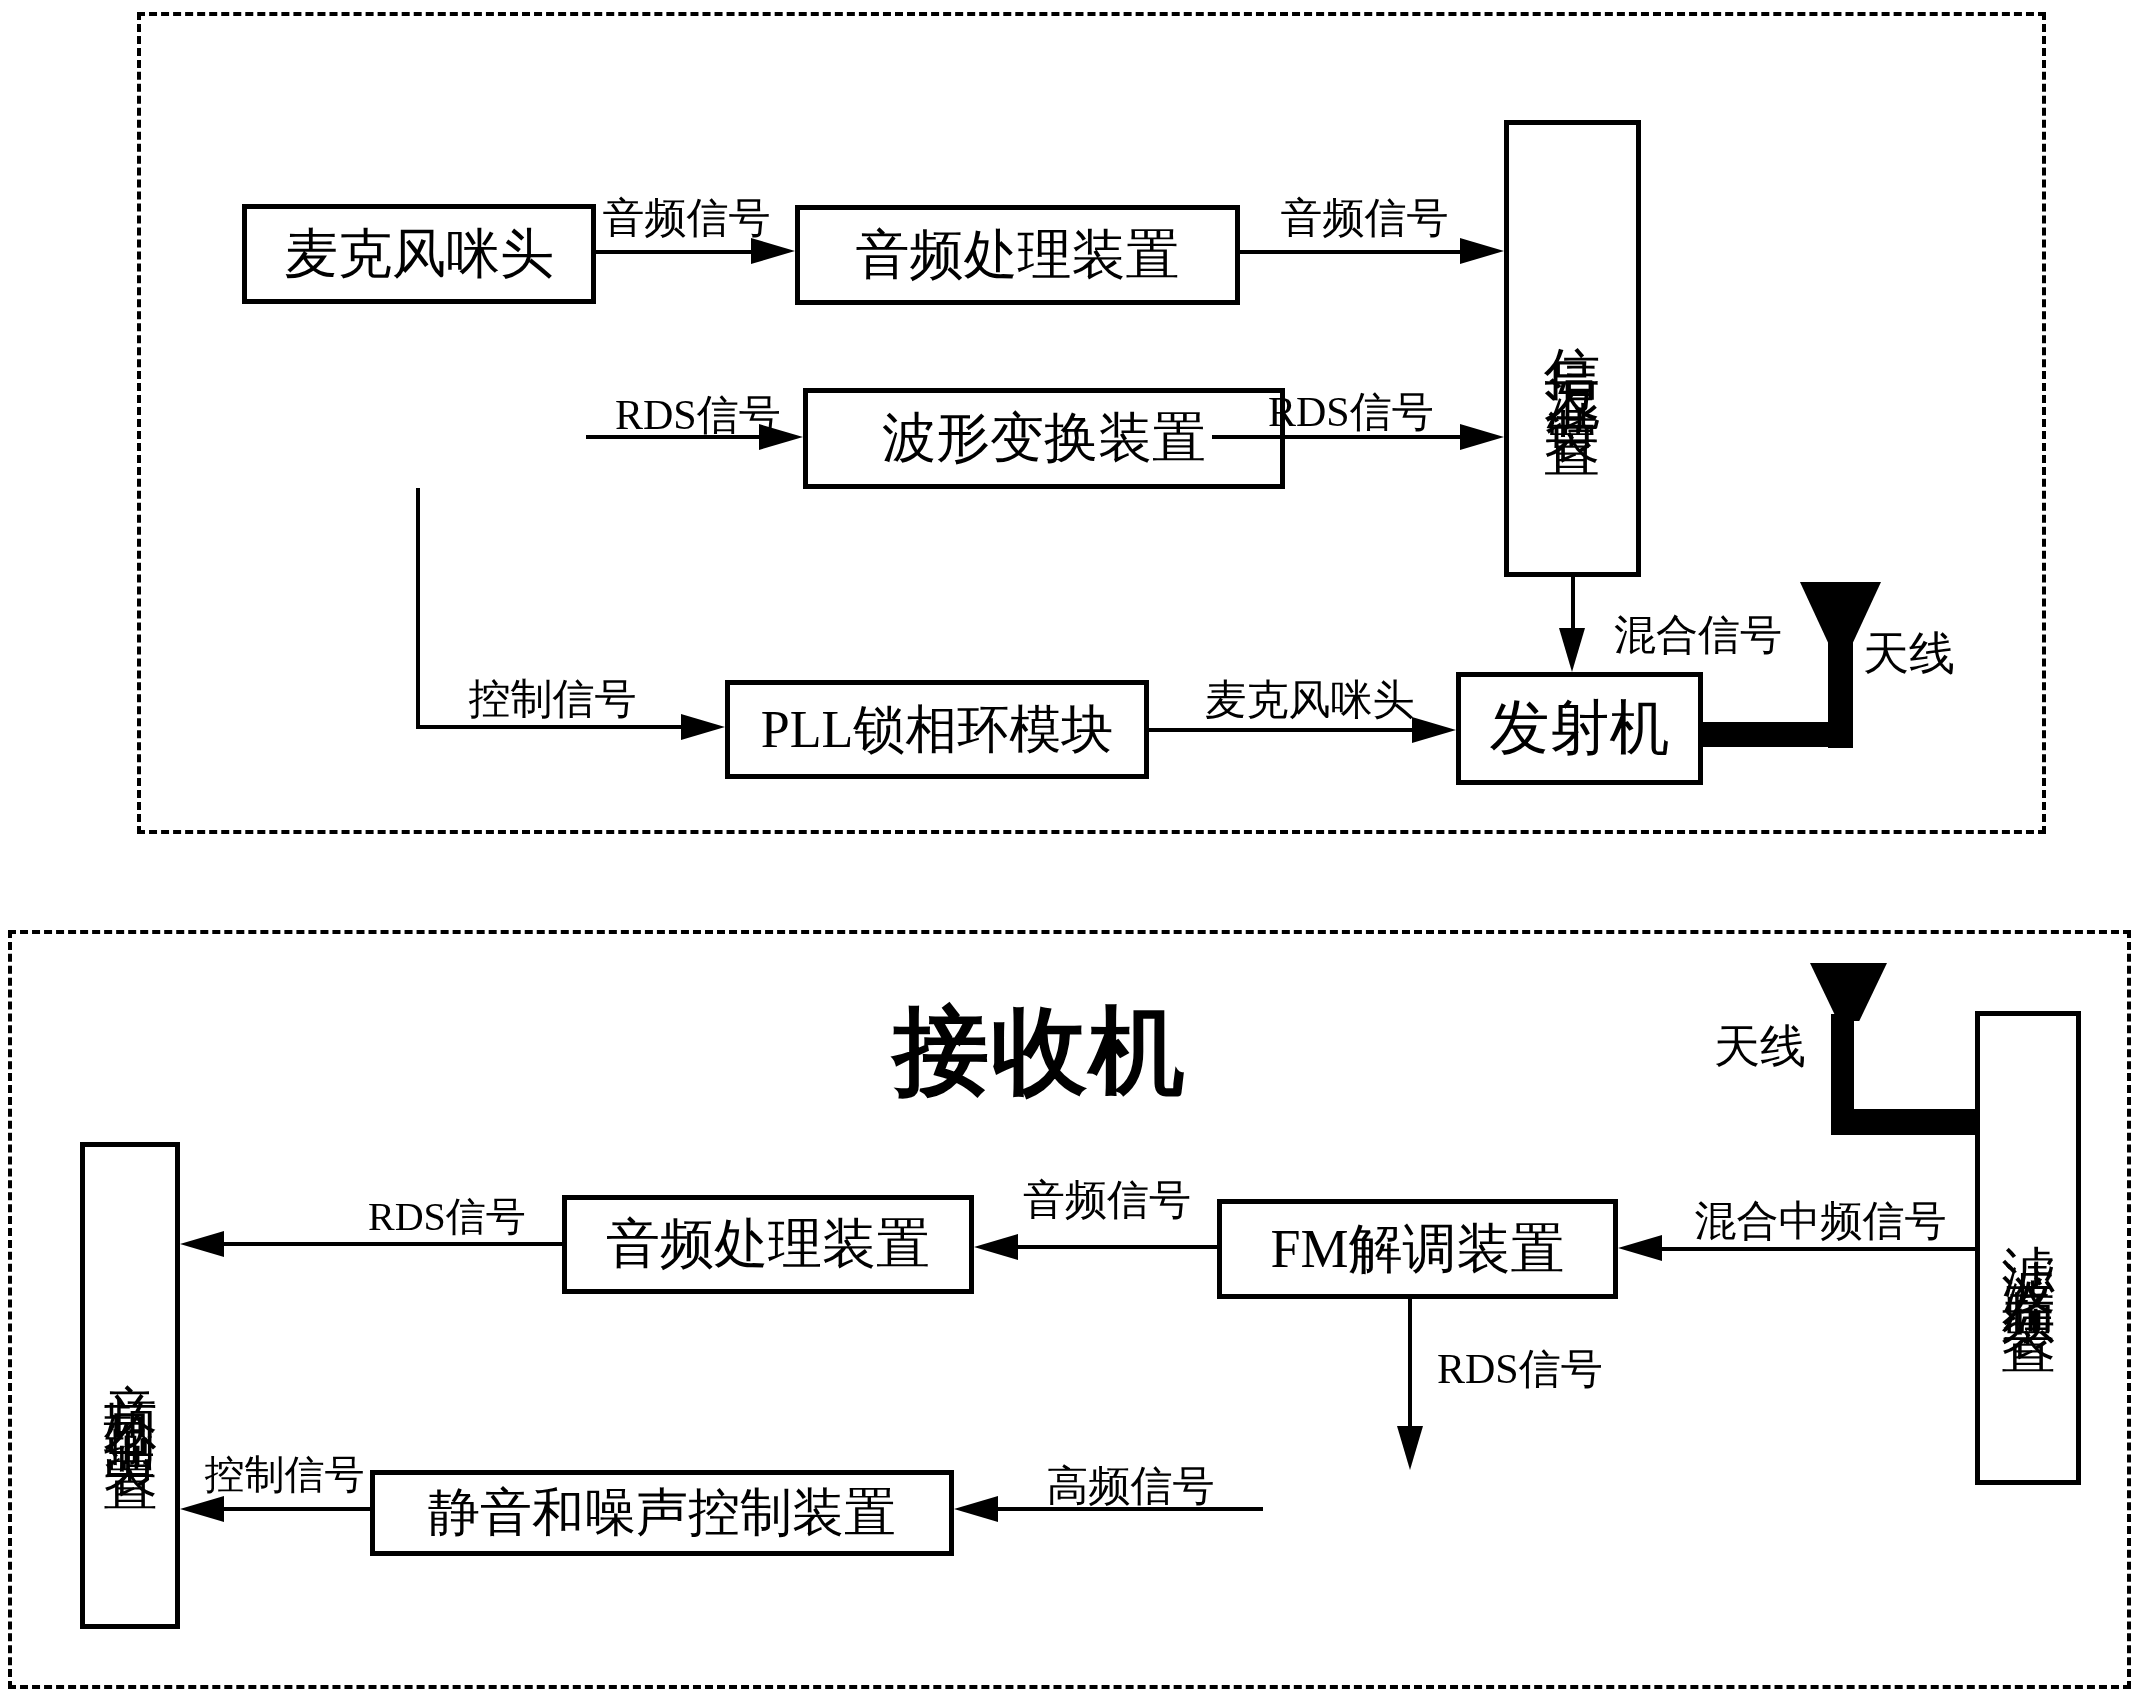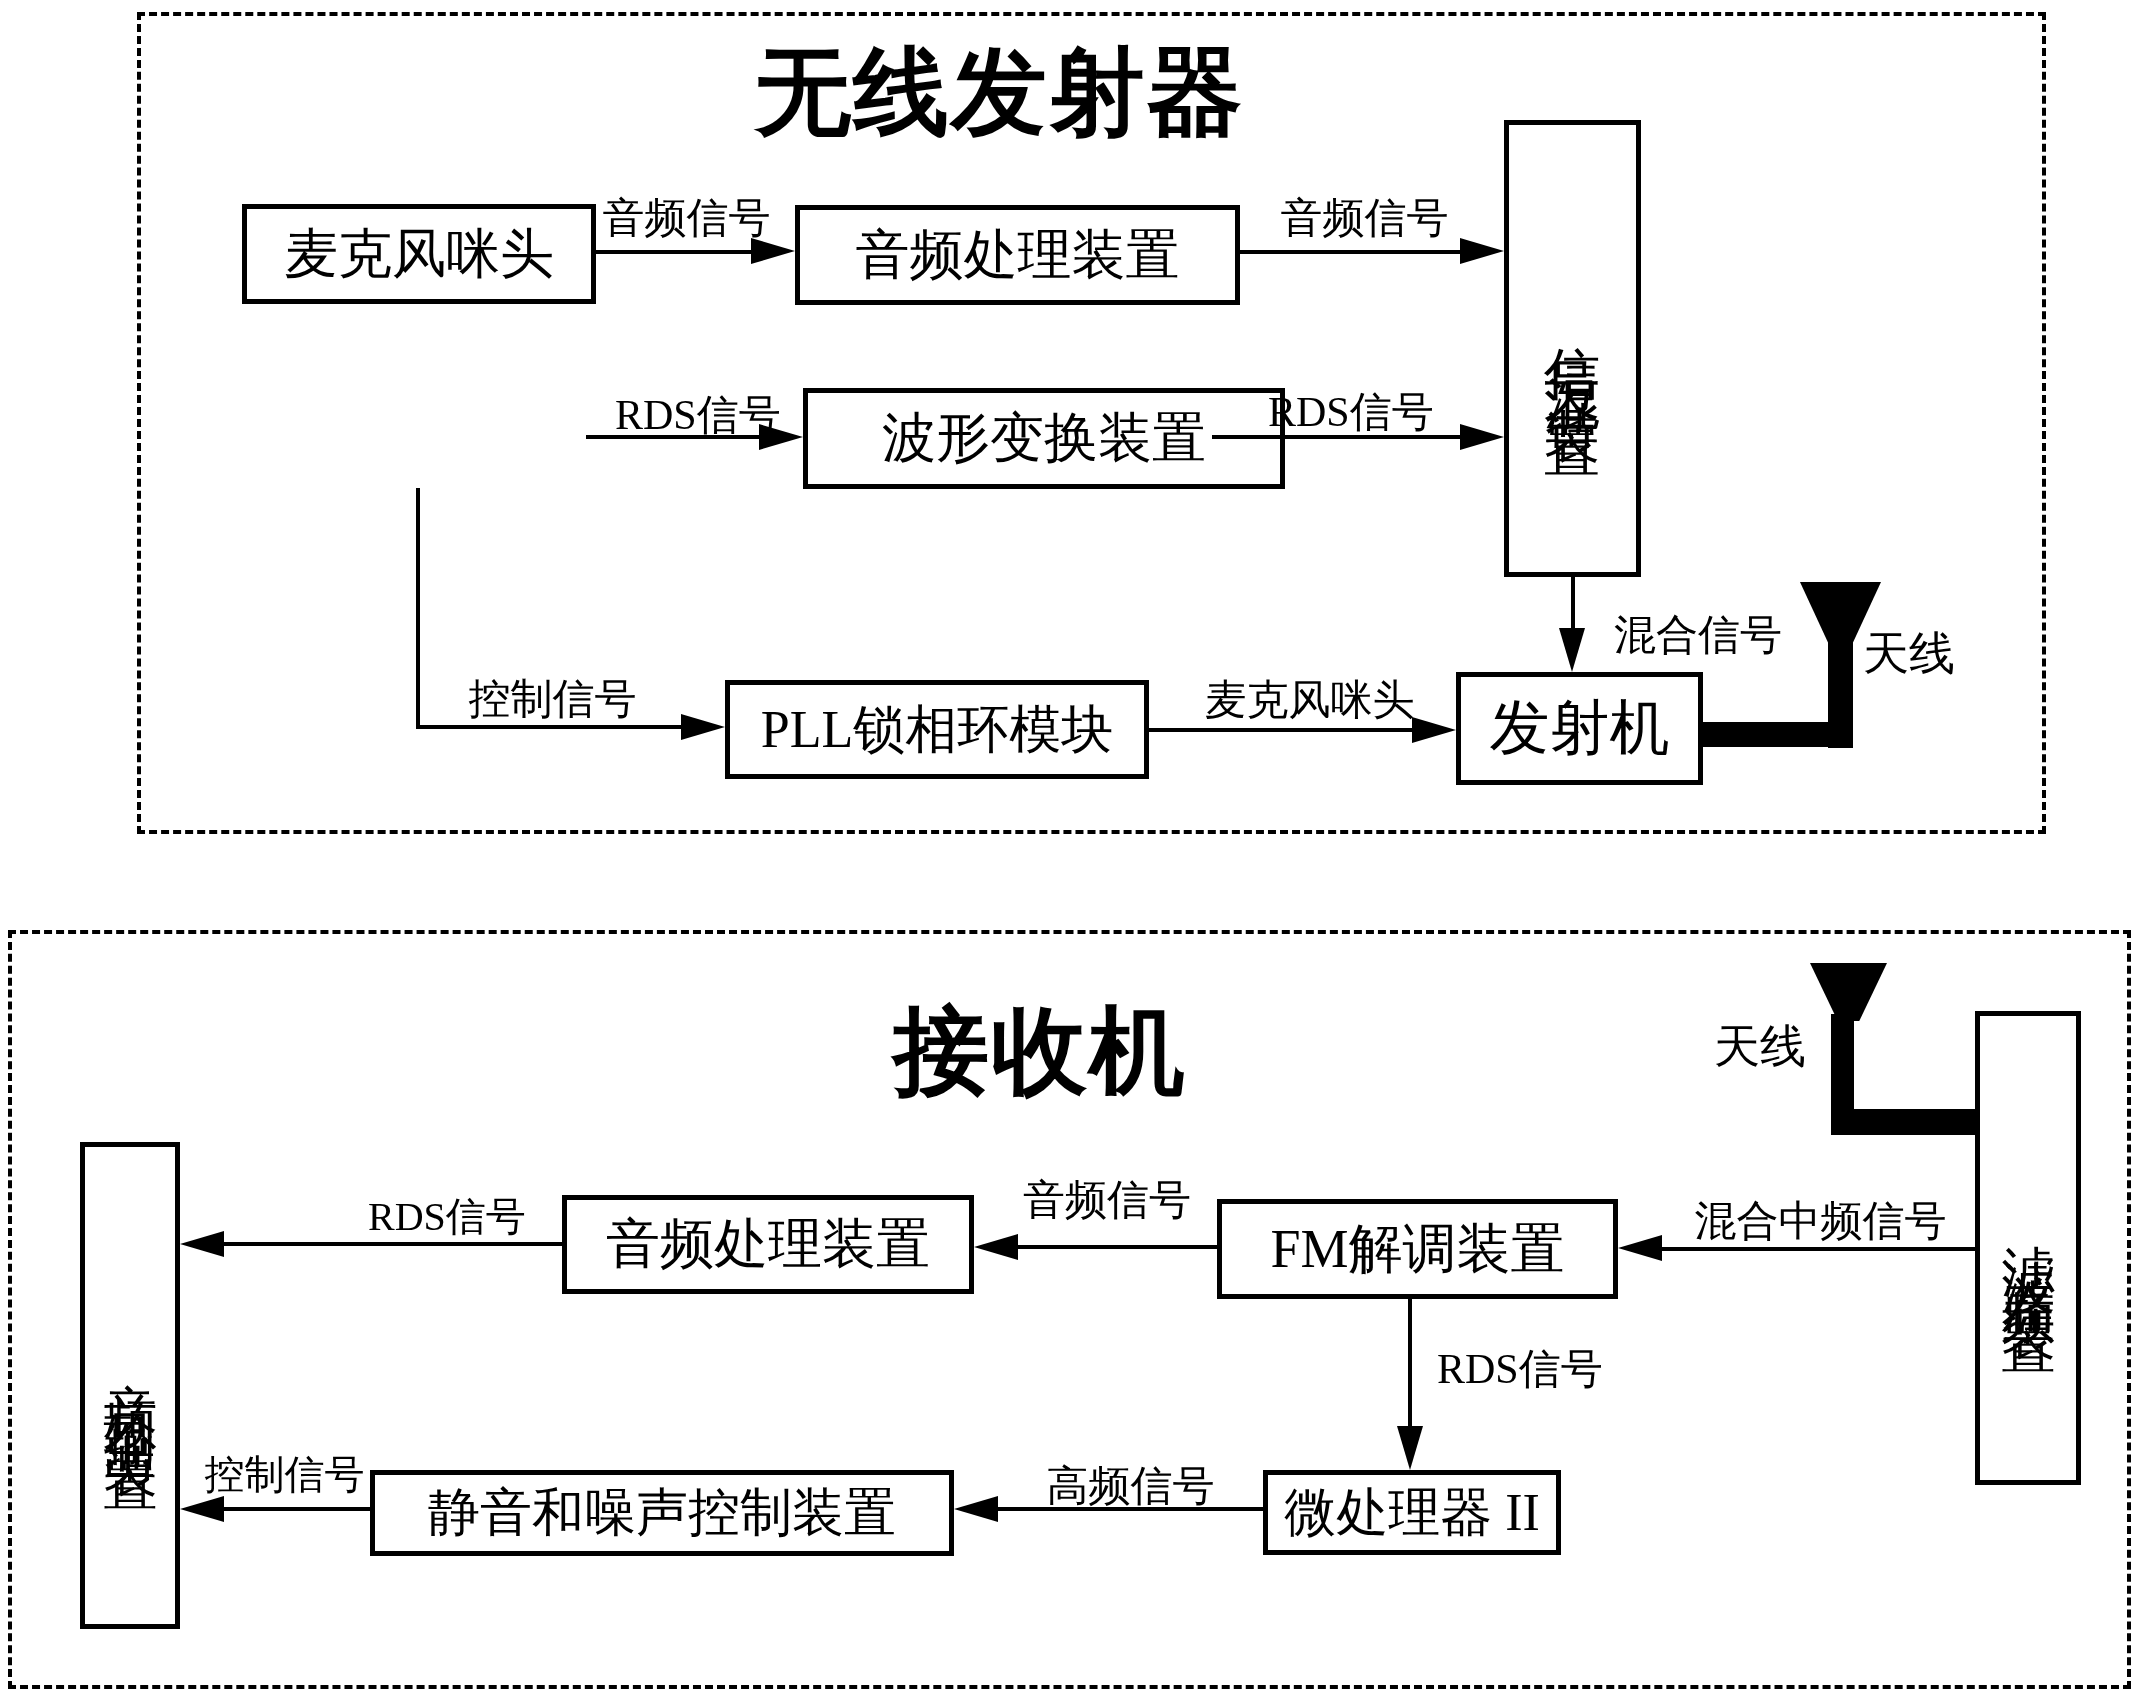--- a/index.html
+++ b/index.html
@@ -30,21 +30,20 @@
           border-top:44px solid #000; border-left:13.4px solid transparent; border-right:13.4px solid transparent; }
   .funnel { position:absolute; background:#000; clip-path:polygon(0 0,100% 0,64% 100%,36% 100%); }
 </style>
 </head>
 <body>
 
 <div class="canvas">
 
   <div class="boundary" style="left:137px; top:11.5px; width:1909px; height:822px;"></div>
 
-  <div class="title" style="left:755px; top:29px;">无线发射器</div>
 
   <div class="blk" style="left:242px; top:204px; width:354px; height:100px;">麦克风咪头</div>
 
   <div class="blk" style="left:795px; top:205px; width:445px; height:100px;">音频处理装置</div>
 
   <div class="blk vblk" style="left:1504px; top:120px; width:137px; height:457px; font-size:56px;">信号混合装置</div>
 
 
   <div class="blk" style="left:803px; top:388px; width:482px; height:101px;">波形变换装置</div>
 
@@ -96,21 +95,20 @@
   <div class="lbl" style="left:1712px; top:1016px; width:96px; font-size:46px;">天线</div>
 
   <div class="blk vblk" style="left:80px; top:1142px; width:100px; height:487px;">音频输出装置</div>
 
   <div class="blk" style="left:562px; top:1195px; width:412px; height:99px;">音频处理装置</div>
 
   <div class="blk" style="left:1217px; top:1199px; width:401px; height:100px;">FM解调装置</div>
 
   <div class="blk vblk" style="left:1975px; top:1011px; width:106px; height:474px;">滤波差频装置</div>
 
-  <div class="blk" style="left:1263px; top:1470px; width:298px; height:85px; font-size:52px;">微处理器 II</div>
 
   <div class="blk" style="left:370px; top:1470px; width:584px; height:86px; font-size:52px;">静音和噪声控制装置</div>
 
   <div class="hl" style="left:1662px; top:1247px; width:313px;"></div>
   <div class="ah-l" style="left:1618px; top:1235px;"></div>
   <div class="lbl" style="left:1691px; top:1193px; width:259px;">混合中频信号</div>
 
   <div class="hl" style="left:1018px; top:1245px; width:199px;"></div>
   <div class="ah-l" style="left:974px; top:1234px;"></div>
   <div class="lbl" style="left:1023px; top:1172px; width:168px;">音频信号</div>

